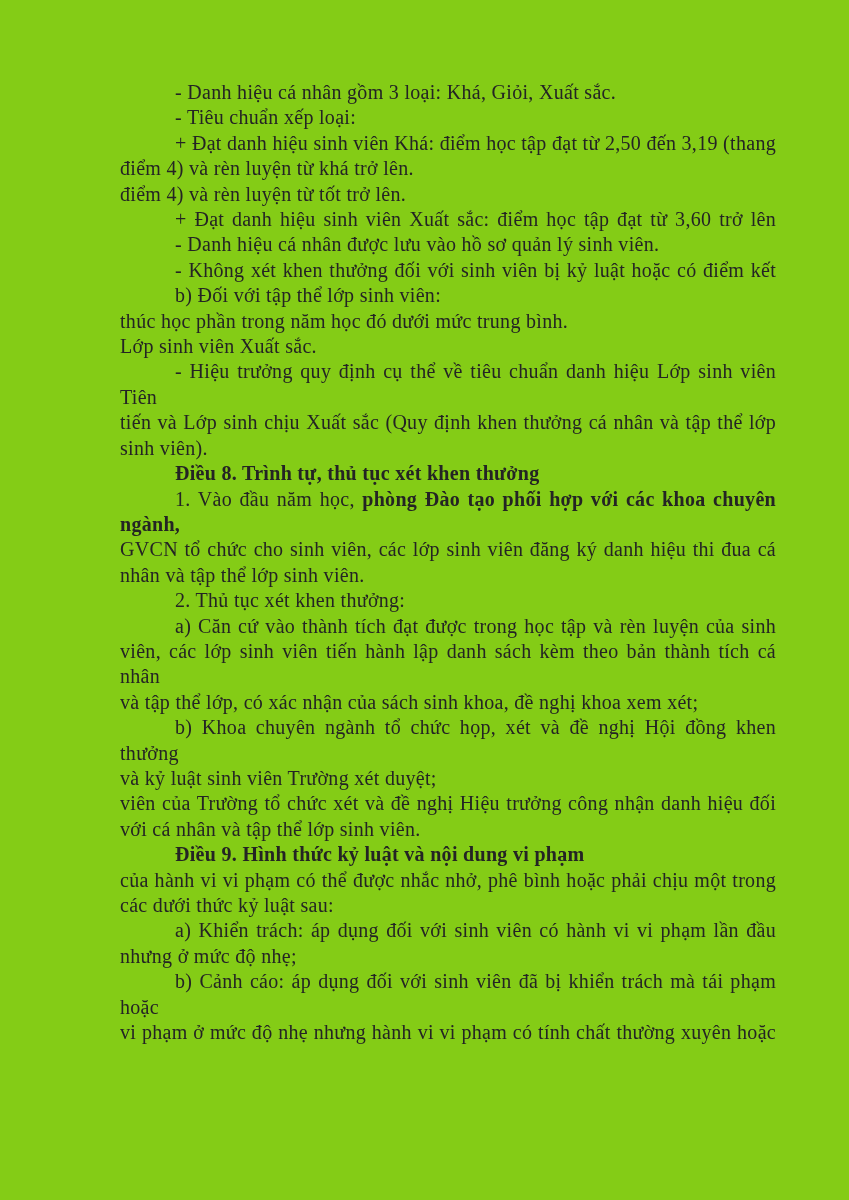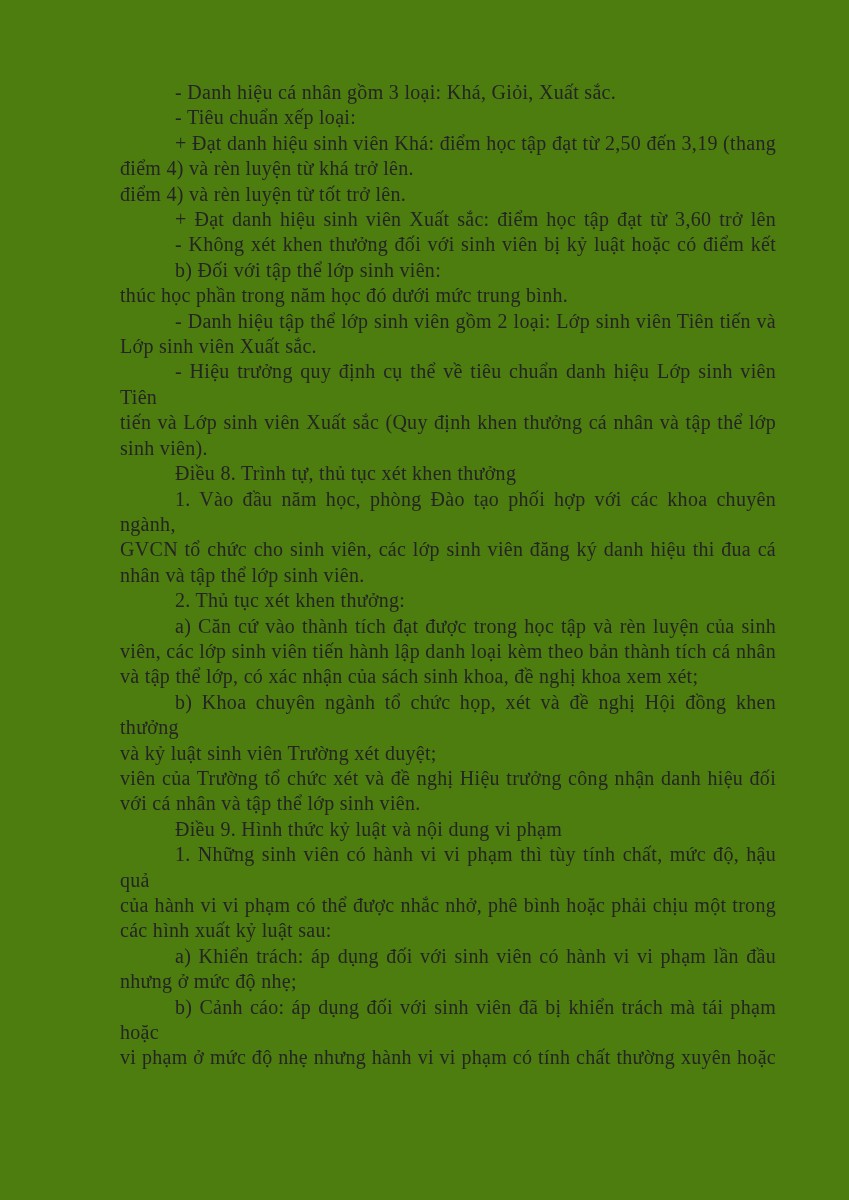--- a/index.html
+++ b/index.html
@@ -4,75 +4,74 @@
 <style>
   html, body {
     margin: 0;
     padding: 0;
     background: #ffffff;
   }
   .page {
     position: relative;
     width: 849px;
     height: 1200px;
-    background: #4d7c0f;
+    background: #84cc16;
     overflow: hidden;
     font-family: "Liberation Serif", "DejaVu Serif", serif;
     color: #242424;
   }
   .text-block {
     position: absolute;
     left: 120px;
     top: 80px;
     width: 656px;
     font-size: 20px;
     line-height: 25.4px;
     letter-spacing: 0.3px;
   }
   .line {
     min-height: 25.4px;
     white-space: normal;
   }
   .ind  { text-indent: 55px; }
   .just { text-align: justify; text-align-last: justify; }
-  .bold { font-weight: normal; }
+  .bold { font-weight: bold; }
 </style>
 </head>
 <body>
 
 <main class="page">
   <section class="text-block">
       <div class="line ind">- Danh hiệu cá nhân gồm 3 loại: Khá, Giỏi, Xuất sắc.</div>
       <div class="line ind">- Tiêu chuẩn xếp loại:</div>
       <div class="line ind just">+ Đạt danh hiệu sinh viên Khá: điểm học tập đạt từ 2,50 đến 3,19 (thang</div>
       <div class="line">điểm 4) và rèn luyện từ khá trở lên.</div>
       <div class="line">điểm 4) và rèn luyện từ tốt trở lên.</div>
       <div class="line ind just">+ Đạt danh hiệu sinh viên Xuất sắc: điểm học tập đạt từ 3,60 trở lên</div>
+      <div class="line ind">- Danh hiệu cá nhân được lưu vào hồ sơ quản lý sinh viên.</div>
       <div class="line ind just">- Không xét khen thưởng đối với sinh viên bị kỷ luật hoặc có điểm kết</div>
       <div class="line ind">b) Đối với tập thể lớp sinh viên:</div>
       <div class="line">thúc học phần trong năm học đó dưới mức trung bình.</div>
-      <div class="line ind just">- Danh hiệu tập thể lớp sinh viên gồm 2 loại: Lớp sinh viên Tiên tiến và</div>
       <div class="line">Lớp sinh viên Xuất sắc.</div>
       <div class="line ind just">- Hiệu trưởng quy định cụ thể về tiêu chuẩn danh hiệu Lớp sinh viên Tiên</div>
-      <div class="line just">tiến và Lớp sinh viên Xuất sắc (Quy định khen thưởng cá nhân và tập thể lớp</div>
+      <div class="line just">tiến và Lớp sinh chịu Xuất sắc (Quy định khen thưởng cá nhân và tập thể lớp</div>
       <div class="line">sinh viên).</div>
       <div class="line ind bold">Điều 8. Trình tự, thủ tục xét khen thưởng</div>
       <div class="line ind just"><span>1. Vào đầu năm học, </span><span class="bold">phòng Đào tạo phối hợp với các khoa chuyên ngành,</span></div>
       <div class="line just">GVCN tổ chức cho sinh viên, các lớp sinh viên đăng ký danh hiệu thi đua cá</div>
       <div class="line">nhân và tập thể lớp sinh viên.</div>
       <div class="line ind">2. Thủ tục xét khen thưởng:</div>
       <div class="line ind just">a) Căn cứ vào thành tích đạt được trong học tập và rèn luyện của sinh</div>
-      <div class="line just">viên, các lớp sinh viên tiến hành lập danh loại kèm theo bản thành tích cá nhân</div>
+      <div class="line just">viên, các lớp sinh viên tiến hành lập danh sách kèm theo bản thành tích cá nhân</div>
       <div class="line">và tập thể lớp, có xác nhận của sách sinh khoa, đề nghị khoa xem xét;</div>
       <div class="line ind just">b) Khoa chuyên ngành tổ chức họp, xét và đề nghị Hội đồng khen thưởng</div>
       <div class="line">và kỷ luật sinh viên Trường xét duyệt;</div>
       <div class="line just">viên của Trường tổ chức xét và đề nghị Hiệu trưởng công nhận danh hiệu đối</div>
       <div class="line">với cá nhân và tập thể lớp sinh viên.</div>
       <div class="line ind bold">Điều 9. Hình thức kỷ luật và nội dung vi phạm</div>
-      <div class="line ind just">1. Những sinh viên có hành vi vi phạm thì tùy tính chất, mức độ, hậu quả</div>
       <div class="line just">của hành vi vi phạm có thể được nhắc nhở, phê bình hoặc phải chịu một trong</div>
-      <div class="line">các hình xuất kỷ luật sau:</div>
+      <div class="line">các dưới thức kỷ luật sau:</div>
       <div class="line ind just">a) Khiển trách: áp dụng đối với sinh viên có hành vi vi phạm lần đầu</div>
       <div class="line">nhưng ở mức độ nhẹ;</div>
       <div class="line ind just">b) Cảnh cáo: áp dụng đối với sinh viên đã bị khiển trách mà tái phạm hoặc</div>
       <div class="line just">vi phạm ở mức độ nhẹ nhưng hành vi vi phạm có tính chất thường xuyên hoặc</div>
     </section>
 </main>
 
 </body></html>

